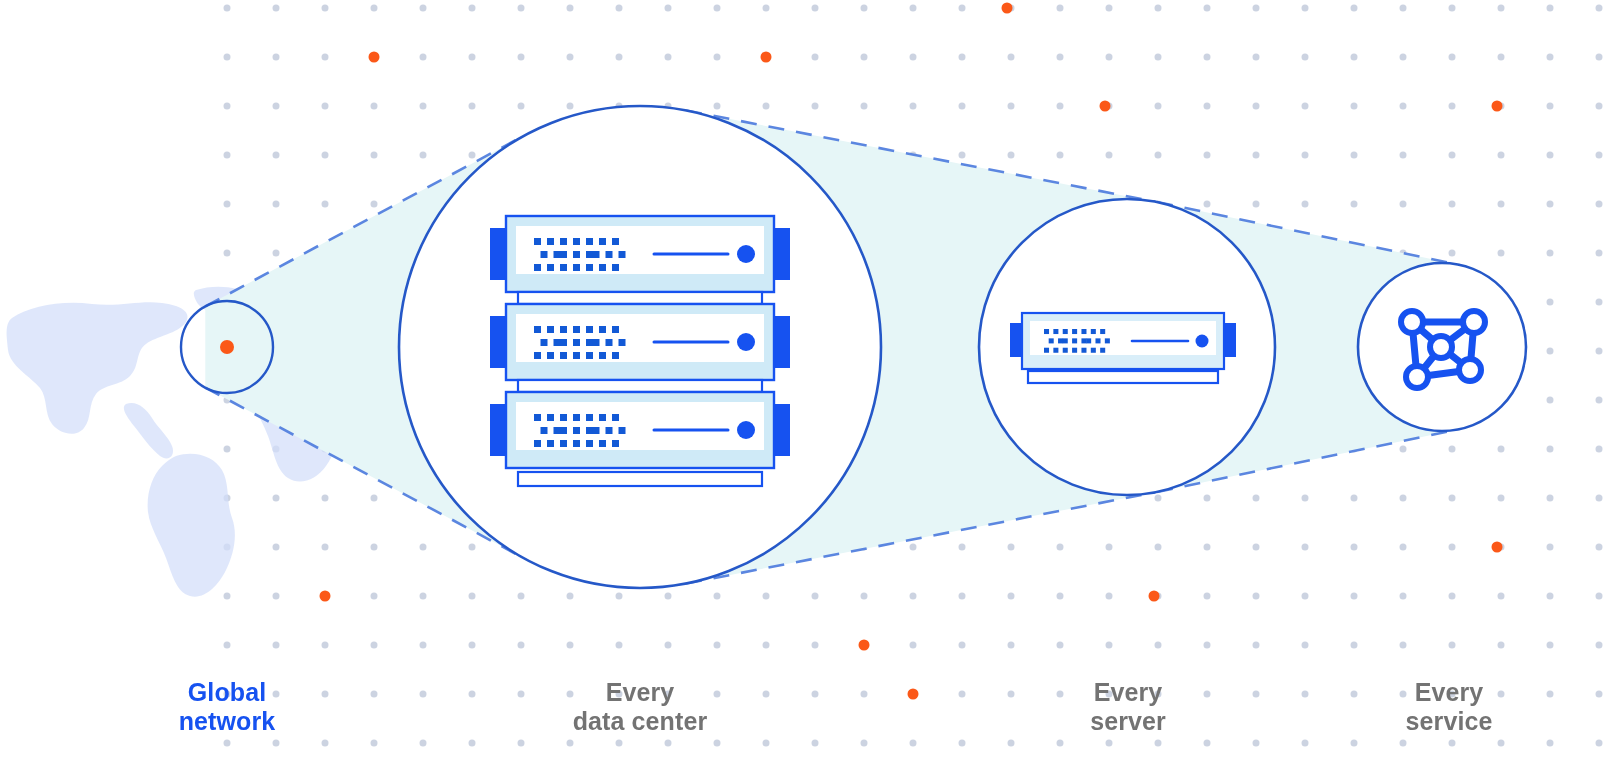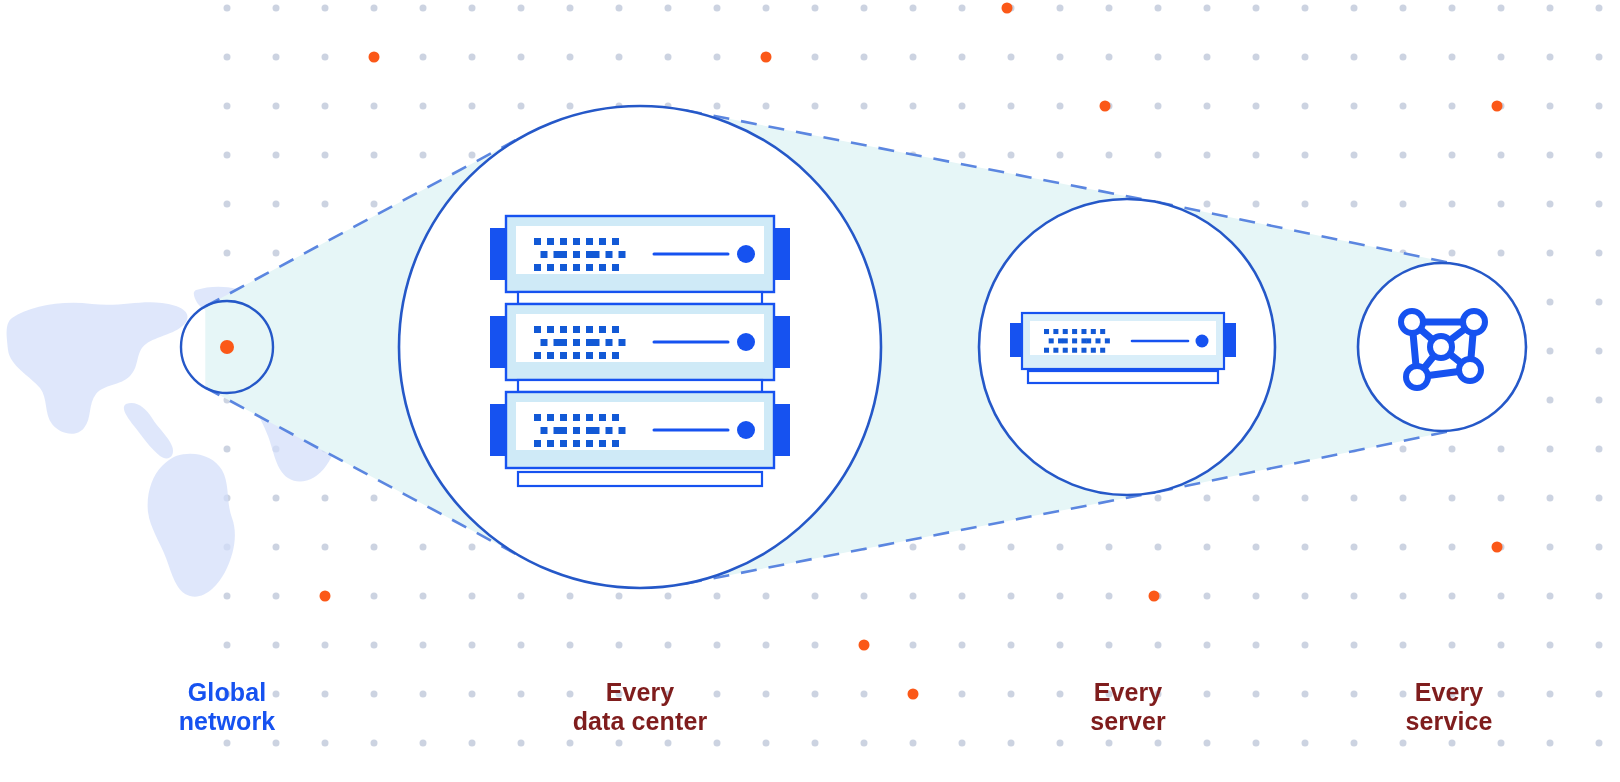--- a/index.html
+++ b/index.html
@@ -27,21 +27,21 @@
     height:782px;
     pointer-events:none;
   }
   .stage-label{
     position:absolute;
     text-align:center;
     font-size:25px;
     line-height:29px;
     font-weight:700;
     letter-spacing:.1px;
-    color:#7f1d1d;
+    color:#737373;
     white-space:pre;
     pointer-events:auto;
   }
   .stage-label.accent{ color:#1652f0; }
 </style>
 </head>
 <body>
 
 <div id="stage">
 

